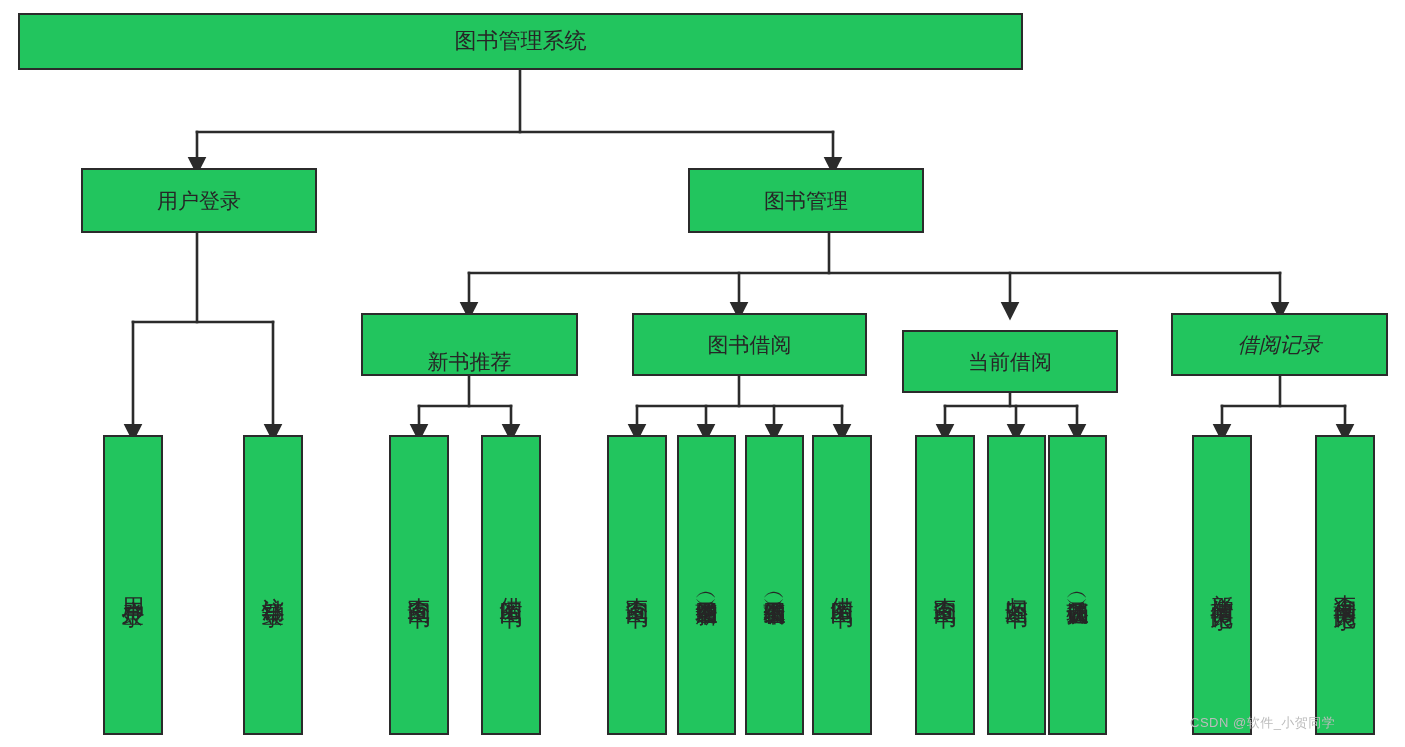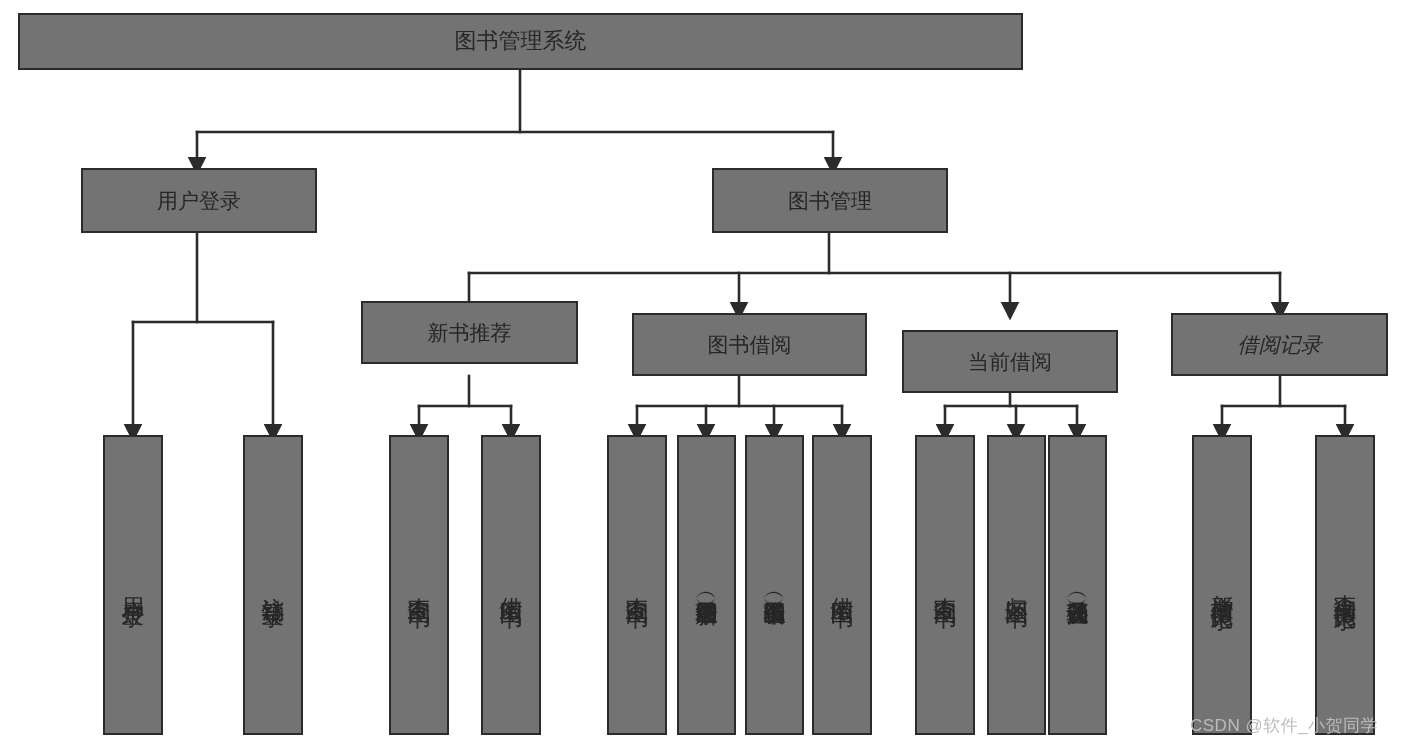--- a/index.html
+++ b/index.html
@@ -22,21 +22,21 @@
   svg.connectors {
     position: absolute;
     top: 0;
     left: 0;
     width: 1405px;
     height: 747px;
   }
   .node {
     position: absolute;
     box-sizing: border-box;
-    background: #737373;
+    background: #22c55e;
     border: 2px solid #2b2b2b;
     display: flex;
     align-items: center;
     justify-content: center;
     overflow: visible;
   }
   .node-label {
     color: #262626;
     text-align: center;
     line-height: 1.12;
@@ -60,21 +60,21 @@
     line-height: 1;
   }
   .node.vertical.tight .node-label {
     font-size: 22px;
     letter-spacing: 0px;
   }
   .watermark {
     position: absolute;
     left: 1190px;
     top: 714px;
-    font-size: 17px;
+    font-size: 13px;
     color: #bcbcbc;
     white-space: nowrap;
     letter-spacing: 0.5px;
   }
 </style>
 </head>
 <body>
 
 <div id="diagram-root">
 
@@ -128,25 +128,25 @@
     </g>
   </svg>
 
   <div class="node root horizontal" style="left:18px; top:13px; width:1005px; height:57px;">
     <span class="node-label">图书管理系统</span>
   </div>
 
   <div class="node horizontal" style="left:81px; top:168px; width:236px; height:65px;">
     <span class="node-label">用户登录</span>
   </div>
-  <div class="node horizontal" style="left:712px; top:168px; width:236px; height:65px;">
+  <div class="node horizontal" style="left:688px; top:168px; width:236px; height:65px;">
     <span class="node-label">图书管理</span>
   </div>
 
-  <div class="node horizontal" style="left:361px; top:301px; width:217px; height:63px;">
+  <div class="node horizontal" style="left:361px; top:313px; width:217px; height:63px;align-items:flex-end;">
     <span class="node-label">新书推荐</span>
   </div>
   <div class="node horizontal" style="left:632px; top:313px; width:235px; height:63px;">
     <span class="node-label">图书借阅</span>
   </div>
   <div class="node horizontal" style="left:902px; top:330px; width:216px; height:63px;">
     <span class="node-label">当前借阅</span>
   </div>
   <div class="node horizontal" style="left:1171px; top:313px; width:217px; height:63px;font-style:italic;">
     <span class="node-label">借阅记录</span>

